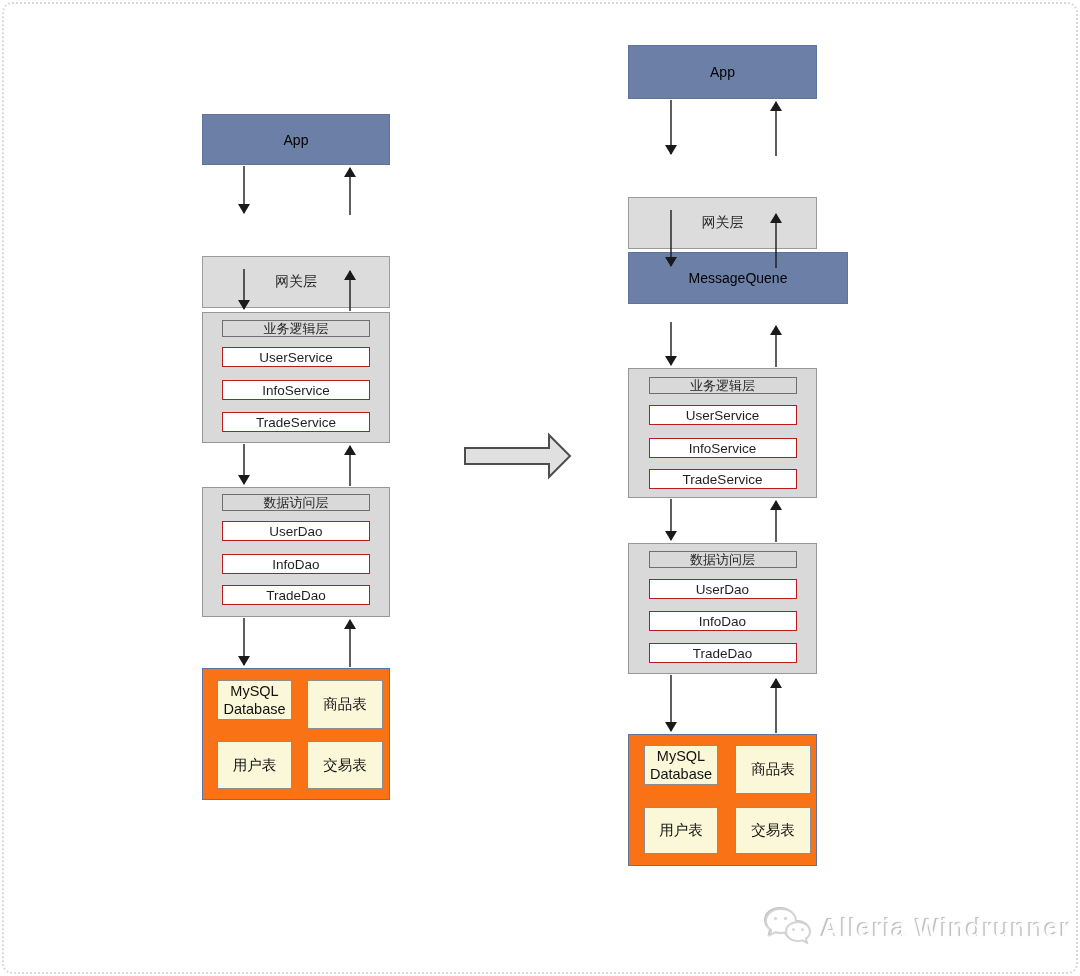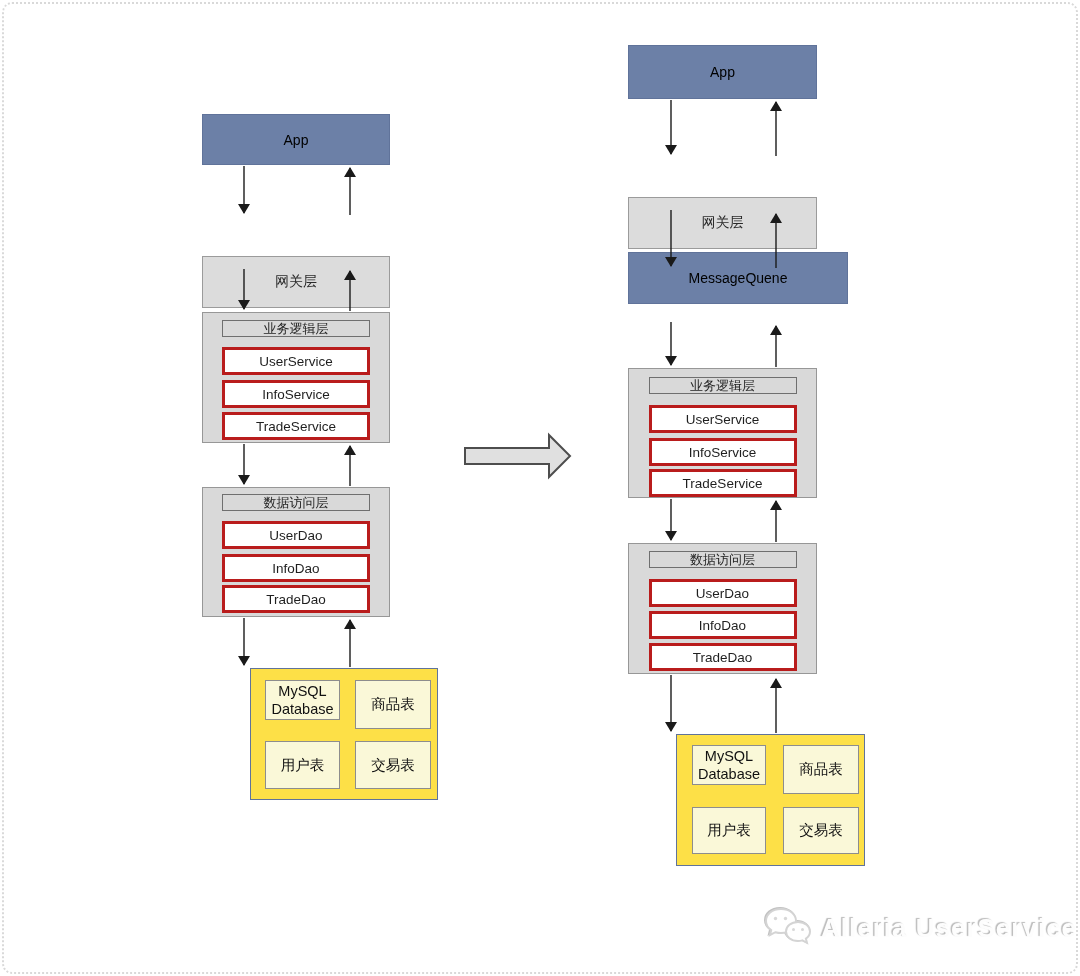--- a/index.html
+++ b/index.html
@@ -9,22 +9,22 @@
   }
   .frame{position:absolute;inset:2px;border:2px dotted #d9d9d9;border-radius:10px;pointer-events:none;}
   .box{position:absolute;box-sizing:border-box;display:flex;align-items:center;justify-content:center;
        font-size:14px;color:#2a2a2a;text-align:center;}
   .blue{background:#6c80a7;border:1px solid #60739a;color:#000000;}
   .grayband{background:#dcdcdc;border:1px solid #9b9b9b;margin-top:40px;}
   .layer{background:#d9d9d9;border:1px solid #979797;}
   .inner{position:absolute;left:50%;transform:translateX(-50%);width:148px;box-sizing:border-box;
          display:flex;align-items:center;justify-content:center;color:#1f1f1f;}
   .hdr{background:#d9d9d9;border:1px solid #6f6f6f;height:17px;font-size:13px;}
-  .white{background:#ffffff;border:3px solid #b91c1c;height:28px;font-size:13.5px;}
-  .dbwrap{background:#fde047;border:1px solid #60739a;margin-left:48px;}
+  .white{background:#ffffff;border:1px solid #b91c1c;height:20px;font-size:13.5px;}
+  .dbwrap{background:#f97316;border:1px solid #60739a;}
   .yellow{position:absolute;background:#faf8d8;border:1px solid #8d8d8d;box-sizing:border-box;
           display:flex;align-items:center;justify-content:center;font-size:14.5px;color:#111;
           text-align:center;line-height:1.25;}
   .arrows{position:absolute;left:0;top:0;pointer-events:none;}
   .watermark{position:absolute;left:763px;top:906px;display:flex;align-items:center;gap:8px;}
   .wm-text{font-size:26px;letter-spacing:1px;color:#fdfdfd;font-weight:bold;
            text-shadow:-1.5px -1.5px 1px #bcbcbc, 1px 1px 0 #ffffff;}
   .wm-icon{filter:drop-shadow(-1px -1px 0.5px #c2c2c2);}
 </style>
 </head>
@@ -181,15 +181,15 @@
         <path d="M18 3 C9 3 3 8.5 3 15 C3 18.8 5 22 8.2 24.1 L7 29 L12.4 26.2 C14.1 26.7 16 27 18 27 C27 27 33 21.5 33 15 C33 8.5 27 3 18 3 Z"></path>
         <path d="M35 16 C28 16 23 20.3 23 25.5 C23 30.7 28 35 35 35 C36.5 35 38 34.8 39.3 34.4 L44 36.8 L42.9 32.7 C45.4 31 47 28.4 47 25.5 C47 20.3 42 16 35 16 Z"></path>
       </g>
       <g fill="#d8d8d8" stroke="none">
         <circle cx="12.5" cy="12.5" r="1.7"></circle>
         <circle cx="22.5" cy="12.5" r="1.7"></circle>
         <circle cx="30.5" cy="23.5" r="1.5"></circle>
         <circle cx="39.5" cy="23.5" r="1.5"></circle>
       </g>
     </svg>
-    <span class="wm-text">Alleria UserService</span>
+    <span class="wm-text">Alleria Windrunner</span>
   </div>
 </div>
 
 </body></html>

